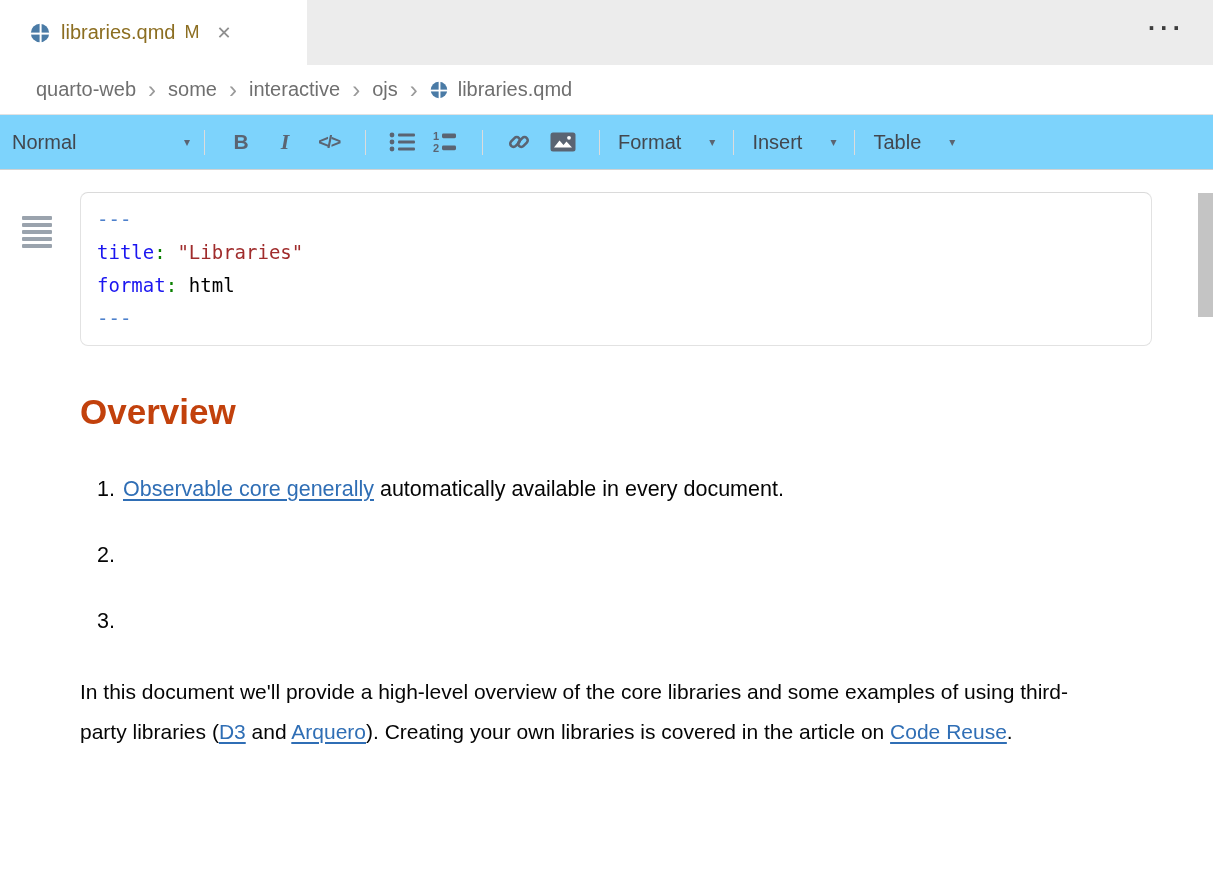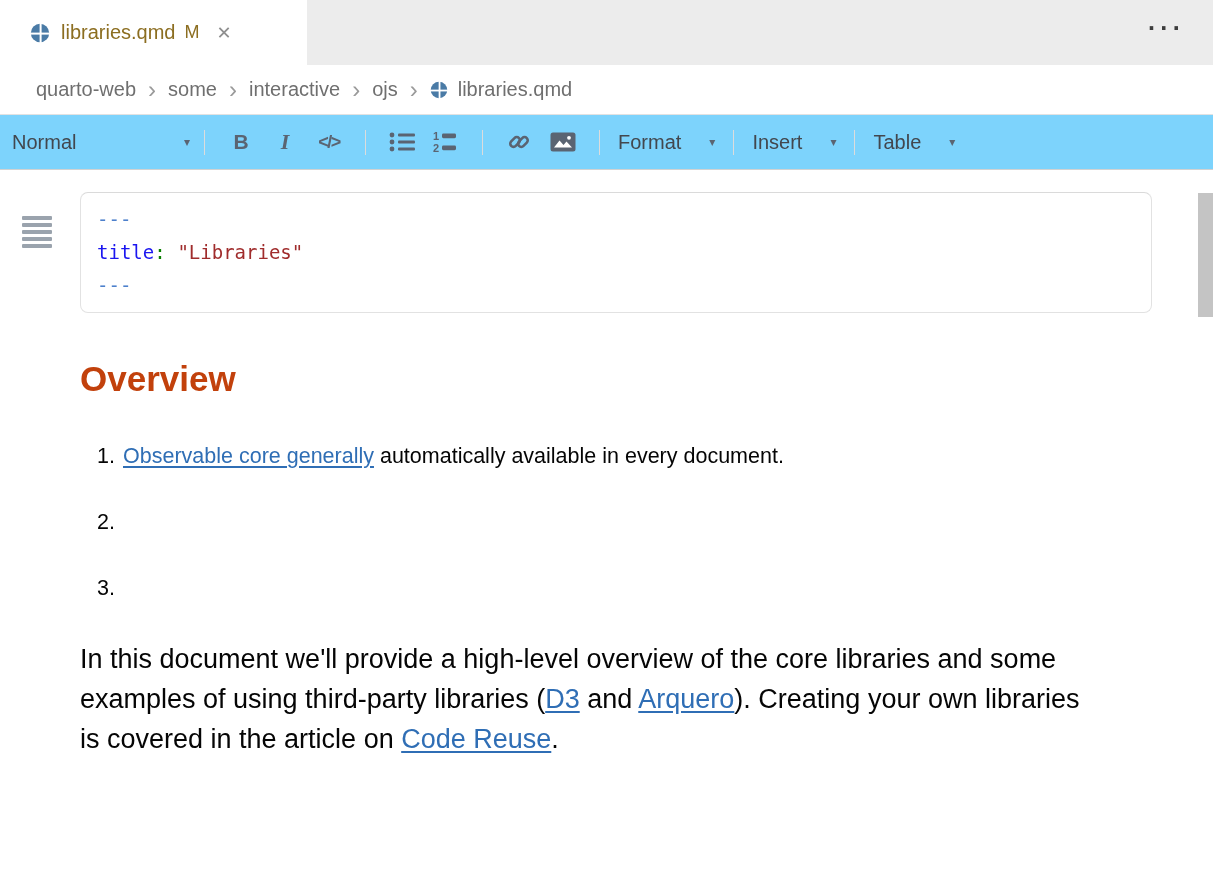--- a/index.html
+++ b/index.html
@@ -81,21 +81,21 @@
   .doc-heading{
     margin:46px 60px 0 80px;font-size:35px;line-height:40px;
     font-weight:700;color:#c2410c;
   }
   .doc-intro{margin:45px 60px 0 80px;font-size:21.5px;line-height:30px;color:#050505;}
   .olist{margin:42px 60px 0 97px;}
   .olist-item{display:flex;font-size:21.5px;line-height:30px;color:#050505;margin-bottom:36px;}
   .olist-num{flex:0 0 26px;}
   .doc-closing{
     margin:20px 60px 0 80px;max-width:1012px;
-    font-size:27px;line-height:40px;color:#050505;
+    font-size:21px;line-height:40px;color:#050505;
   }
   a.doc-link{color:var(--link);text-decoration:underline;text-underline-offset:3px;cursor:pointer;}
   .scroll-thumb{position:absolute;top:1px;right:0;width:15px;height:124px;background:var(--scrollbar-thumb);cursor:pointer;}
 </style>
 </head>
 <body>
 
 <div>
 
   <div class="tab-bar">
@@ -208,20 +208,23 @@
     </div>
 
     <div class="yaml-block">
       <div class="yaml-line">
         <span class="yaml-delim">---</span>
       </div>
       <div class="yaml-line">
         <span class="yaml-key">title</span><span class="yaml-colon">:</span><span class="yaml-value-string">"Libraries"</span>
       </div>
       <div class="yaml-line">
+        <span class="yaml-key">format</span><span class="yaml-colon">:</span><span class="yaml-value-plain">html</span>
+      </div>
+      <div class="yaml-line">
         <span class="yaml-delim">---</span>
       </div>
     </div>
 
     <h1 class="doc-heading">Overview</h1>
 
 
     <div class="olist">
       <div class="olist-item">
         <span class="olist-num">1.</span>

